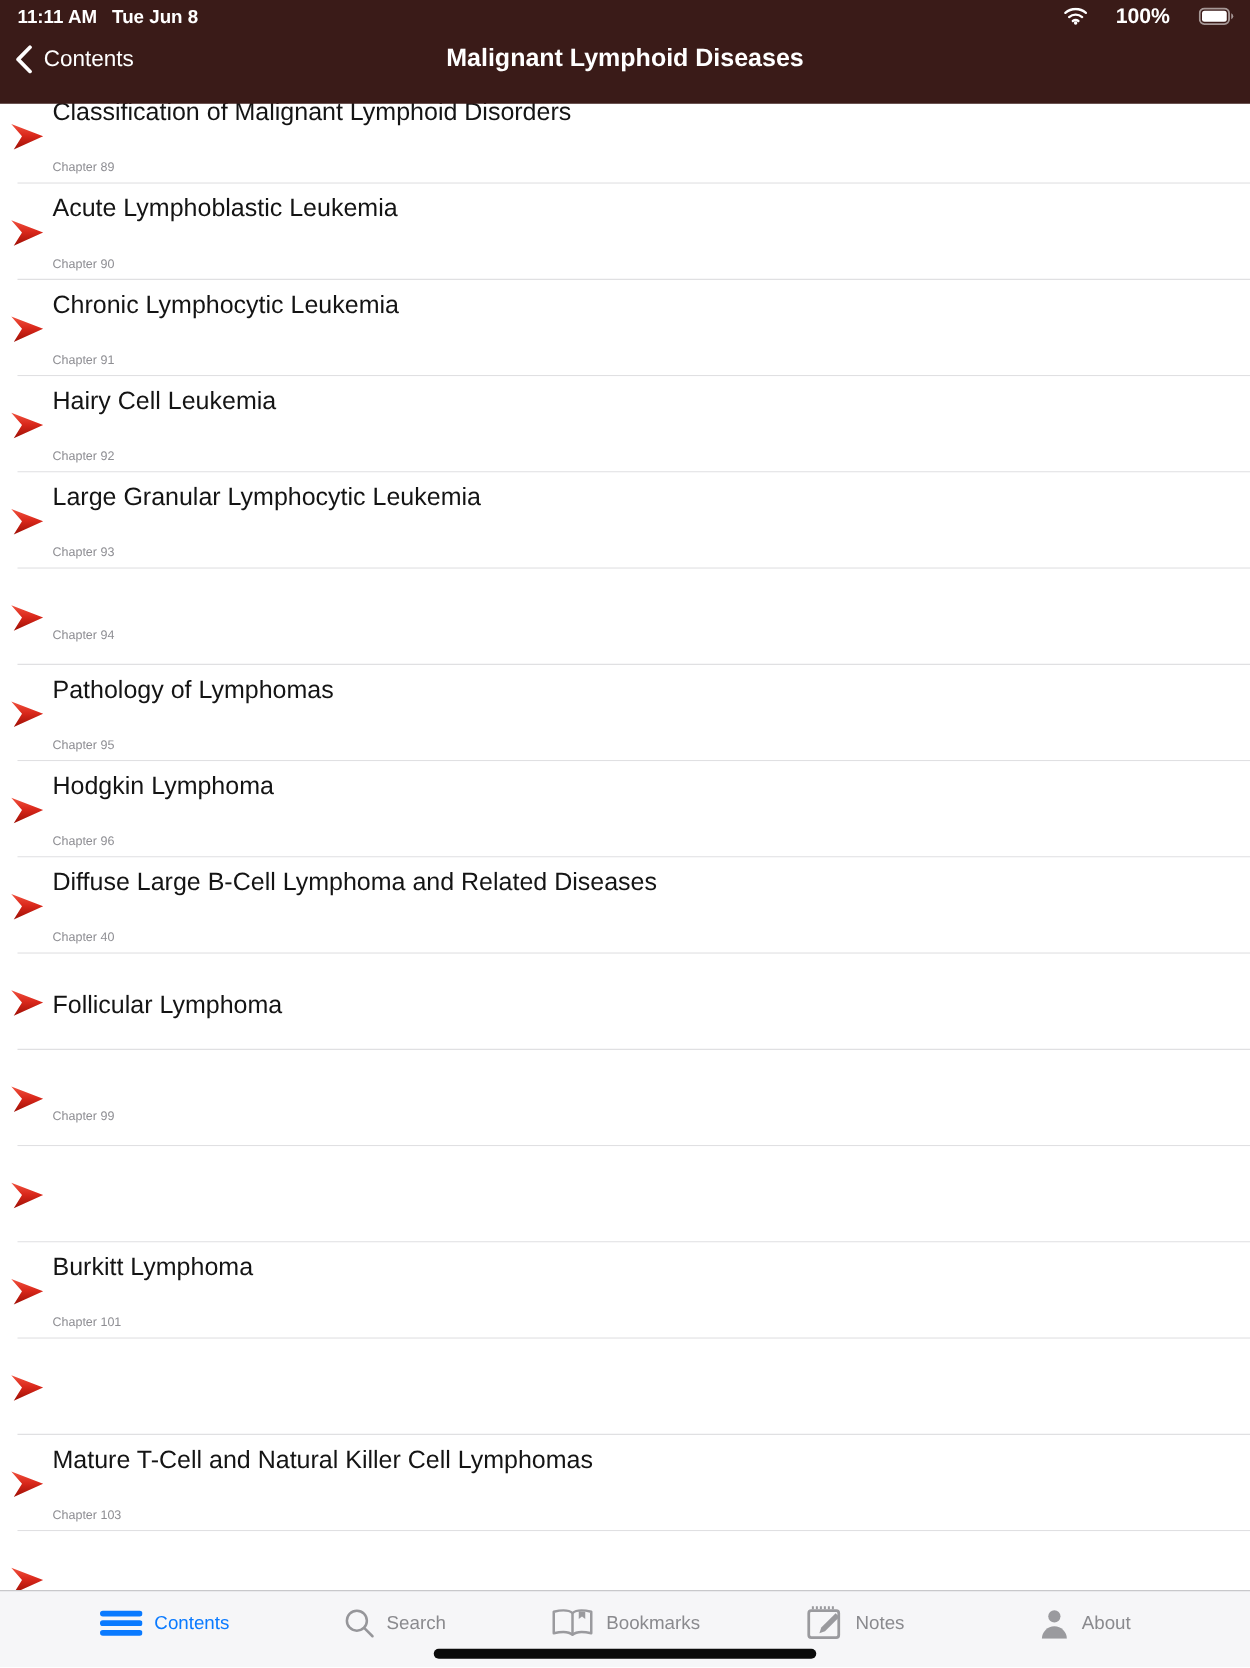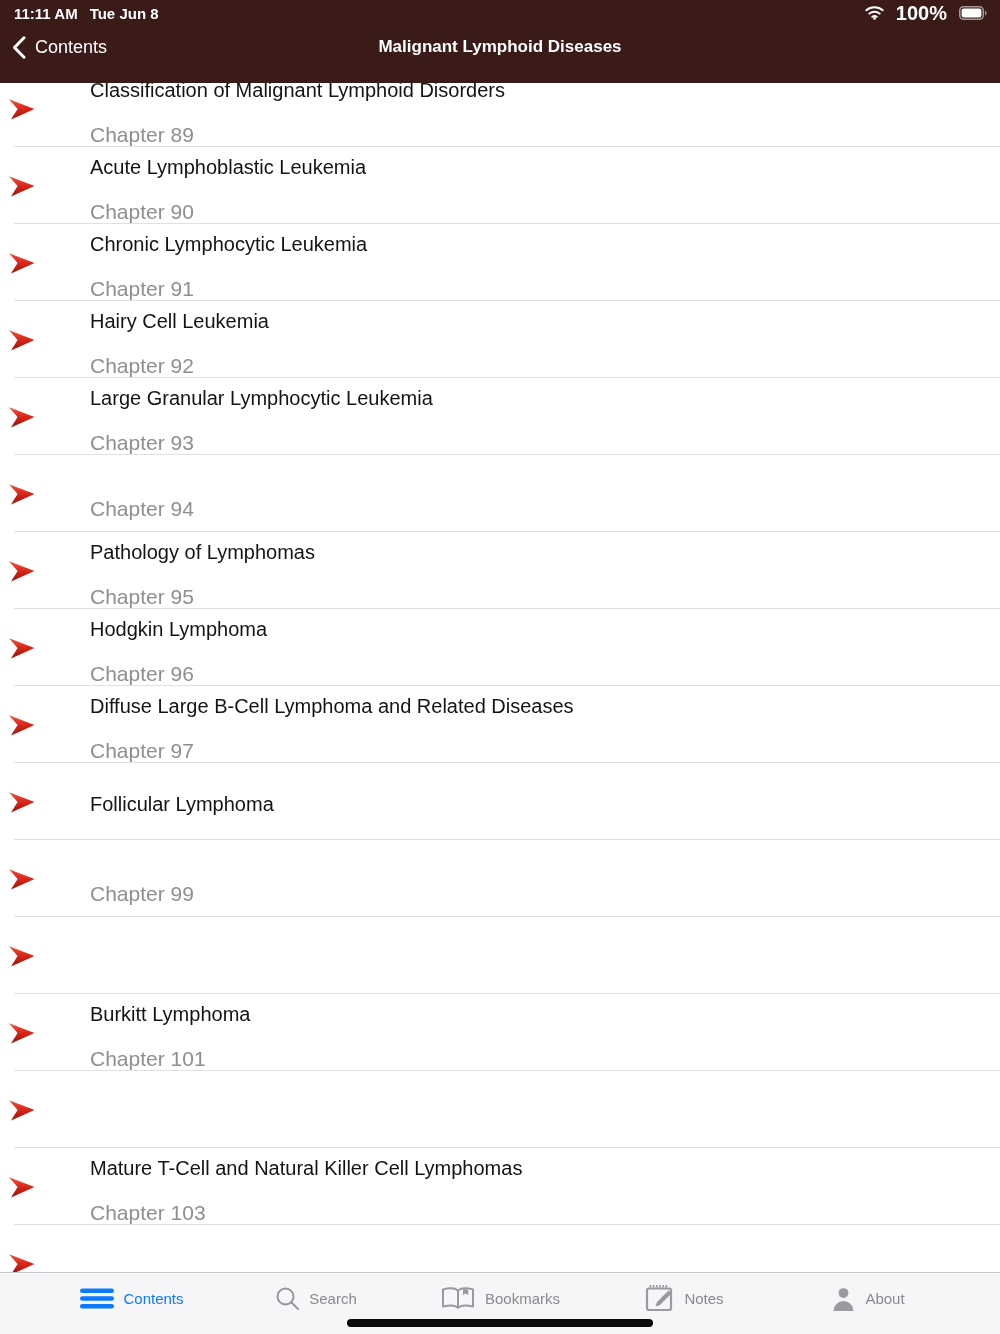--- a/index.html
+++ b/index.html
@@ -4,34 +4,34 @@
 <style>
   * { margin: 0; padding: 0; box-sizing: border-box; }
   html,body { background:#fff; }
   body { font-family: "Liberation Sans", "DejaVu Sans", sans-serif; }
   .screen { position: relative; width: 1000px; height: 1334px; background:#fff; overflow: hidden; margin: 0 auto; }
 
   
   .header { position: absolute; top:0; left:0; width:100%; height:83px; background:#3a1b18; color:#fff; z-index: 5; }
   .status-bar { display:flex; justify-content:space-between; align-items:center; height:24px; padding:2px 12px 0 14px; }
   .status-left { display:flex; gap:12px; align-items:center; font-size:15px; font-weight:600; }
-  .status-right { display:flex; gap:12px; align-items:center; font-size:20px; font-weight:600; }
+  .status-right { display:flex; gap:23px; align-items:center; font-size:17px; font-weight:600; }
   .nav-bar { position:relative; height:46px; }
   .back-button { position:absolute; left:12px; top:0; height:100%; display:flex; align-items:center; gap:9px; cursor:pointer; }
   .back-label { font-size:18px; font-weight:400; color:#fff; }
-  .nav-title { position:absolute; left:50%; top:50%; transform:translate(-50%,-50%); font-size:17px; font-weight:700; color:#fff; white-space:nowrap; }
+  .nav-title { position:absolute; left:50%; top:50%; transform:translate(-50%,-50%); font-size:20px; font-weight:700; color:#fff; white-space:nowrap; }
 
   
   .chapter-list { position:absolute; top:70px; left:0; width:100%; height:1202px; overflow:hidden; background:#fff; }
-  .row { position:relative; height:77px; display:flex; align-items:center; cursor:pointer; background:#fff;gap:48px; }
+  .row { position:relative; height:77px; display:flex; align-items:center; cursor:pointer; background:#fff; }
   .row::after { content:""; position:absolute; left:14px; right:0; bottom:0; height:1px; background:#e0e0e2; }
   .row-icon { flex:0 0 auto; width:27px; margin:0 7px 0 8px; display:flex; align-items:center; }
   .row-text { flex:1 1 auto; padding-top:6px; min-width:0; }
   .row-title { font-size:20px; line-height:23px; color:#141414; max-width:880px; }
-  .row-subtitle { font-size:21px; line-height:18px; font-weight:500; color:#8e8e93; margin-top:24px; }
+  .row-subtitle { font-size:10px; line-height:18px; font-weight:500; color:#8e8e93; margin-top:24px; }
 
   
   .tab-bar { position:absolute; left:0; bottom:0; width:100%; height:62px; background:#f6f6f8; border-top:1px solid #c8c8cb; z-index:10; }
   .tab-items { display:flex; height:50px; align-items:center; padding:0 40px; }
   .tab-item { flex:1 1 0; display:flex; align-items:center; justify-content:center; gap:9px; cursor:pointer; color:#8a8a8e; }
   .tab-item .tab-label { font-size:15px; }
   .tab-item.active { color:#0a7aff; }
   .tab-icon { display:flex; align-items:center; }
   .home-indicator { position:absolute; left:50%; transform:translateX(-50%); bottom:7px; width:306px; height:8px; border-radius:4px; background:#0b0b0b; }
 </style>
@@ -185,21 +185,21 @@
     </div>
 
     <div class="row">
       <span class="row-icon">
         <svg width="27" height="24" viewBox="0 0 27 24">
           <path d="M1 2.2 L26.5 12 L3 22.6 L9.6 12 Z" fill="url(#arrowGrad)"></path>
         </svg>
       </span>
       <div class="row-text">
         <div class="row-title">Diffuse Large B-Cell Lymphoma and Related Diseases</div>
-        <div class="row-subtitle">Chapter 97</div>
+        <div class="row-subtitle">Chapter 40</div>
       </div>
     </div>
 
     <div class="row">
       <span class="row-icon">
         <svg width="27" height="24" viewBox="0 0 27 24">
           <path d="M1 2.2 L26.5 12 L3 22.6 L9.6 12 Z" fill="url(#arrowGrad)"></path>
         </svg>
       </span>
       <div class="row-text">

